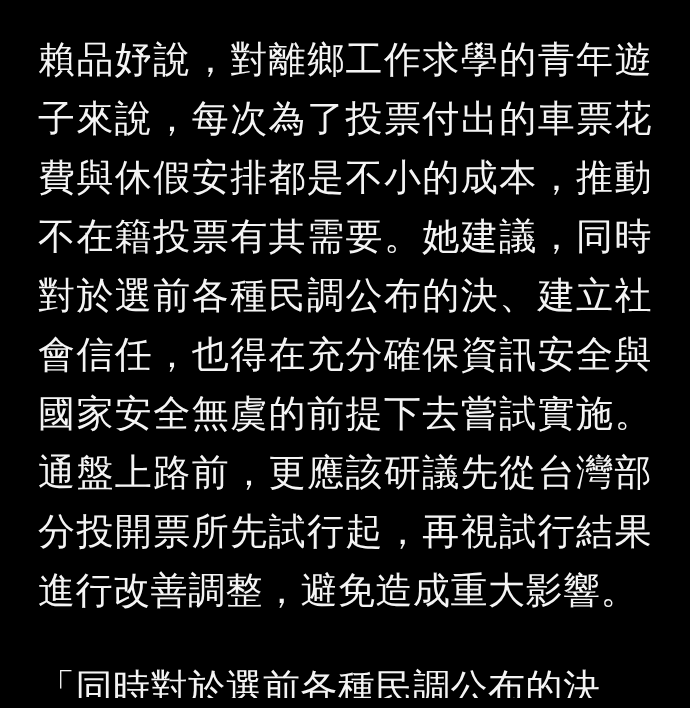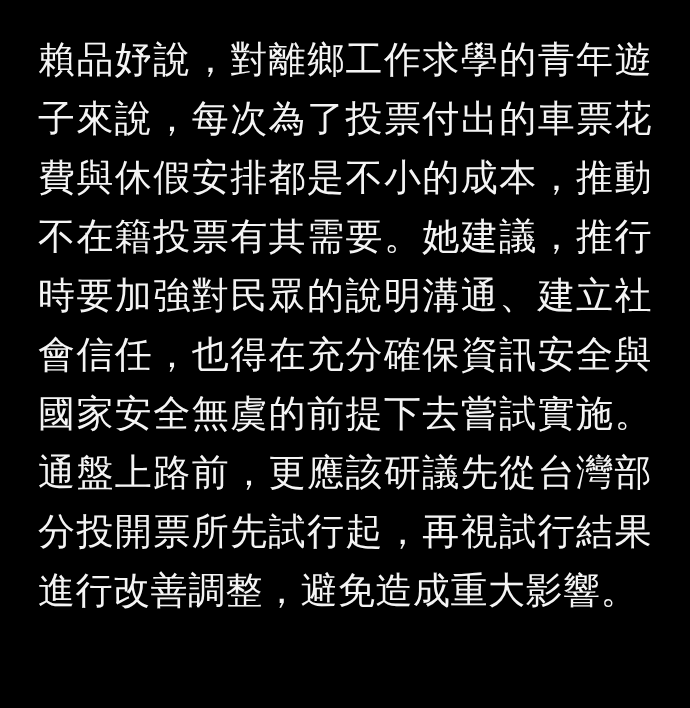--- a/index.html
+++ b/index.html
@@ -41,15 +41,16 @@
     
     max-height: 40px;
     overflow: hidden;
   }
 </style>
 </head>
 <body>
 
 <div class="page">
   <div class="article-body">
-    <p class="paragraph">賴品妤說，對離鄉工作求學的青年遊子來說，每次為了投票付出的車票花費與休假安排都是不小的成本，推動不在籍投票有其需要。她建議，推行時要加強對民眾的說明溝通、建立社會信任，也得在充分確保資訊安全與國家安全無虞的前提下去嘗試實施。通盤上路前，更應該研議先從台灣部分投開票所先試行起，再視試行結果進行改善調整，避免造成重大影響。</p>
+    <p class="paragraph">賴品妤說，對離鄉工作求學的青年遊子來說，每次為了投票付出的車票花費與休假安排都是不小的成本，推動不在籍投票有其需要。她建議，同時對於選前各種民調公布的決、建立社會信任，也得在充分確保資訊安全與國家安全無虞的前提下去嘗試實施。通盤上路前，更應該研議先從台灣部分投開票所先試行起，再視試行結果進行改善調整，避免造成重大影響。</p>
+    <p class="paragraph clipped">「同時對於選前各種民調公布的決</p>
   </div>
 </div>
 
 </body></html>

